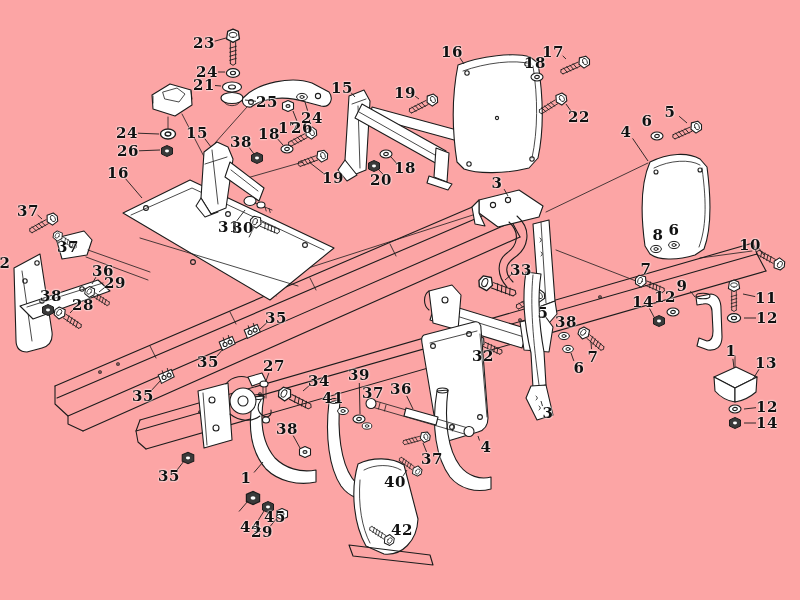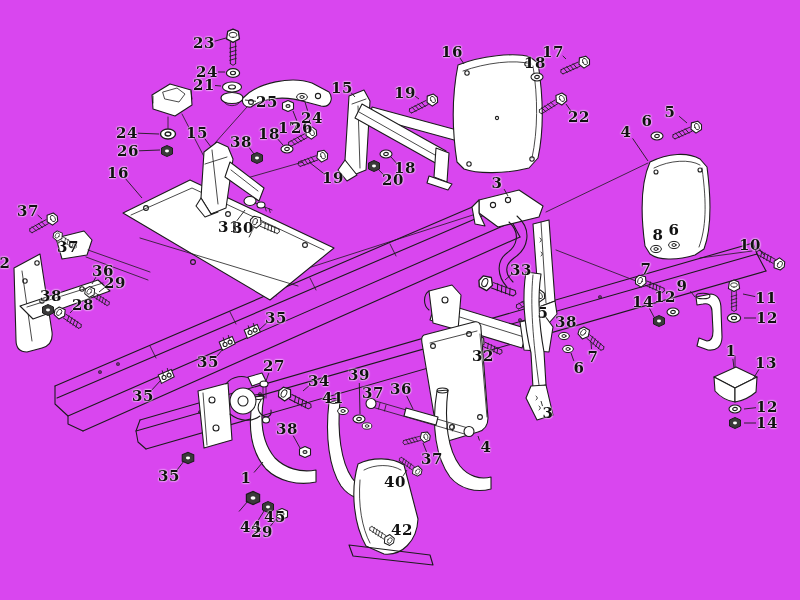--- a/index.html
+++ b/index.html
@@ -1,16 +1,16 @@
 <!DOCTYPE html>
 <html><head>
 <meta charset="utf-8">
 <style>
   html,body{margin:0;padding:0;background:#fff;}
-  .stage{position:relative;width:800px;height:600px;background:#d946ef;overflow:hidden;
+  .stage{position:relative;width:800px;height:600px;background:#fca5a5;overflow:hidden;
          font-family:"DejaVu Serif", serif;}
   .stage svg{position:absolute;left:0;top:0;}
   .part-label{position:absolute;transform:translate(-50%,-50%);font-size:15px;font-weight:bold;
               color:#111;line-height:1;white-space:nowrap;letter-spacing:.5px;
               text-shadow:0 0 2px #fff,0 0 2px #fff;}
   
   .s{stroke:#1c1c1c;stroke-width:1.1;fill:none;stroke-linecap:round;stroke-linejoin:round;}
   .w{stroke:#1c1c1c;stroke-width:1.1;fill:#fff;stroke-linejoin:round;}
   .d{stroke:#1c1c1c;stroke-width:1;fill:#3a3a3a;}
   .t{stroke:#1c1c1c;stroke-width:.8;fill:none;stroke-linecap:round;}
@@ -395,21 +395,21 @@
       <div class="part-label" style="left: 302px; top: 128px; color: rgb(17, 17, 17);">26</div>
       <div class="part-label" style="left: 312px; top: 118px; color: rgb(17, 17, 17);">24</div>
       <div class="part-label" style="left: 333px; top: 178px; color: rgb(17, 17, 17);">19</div>
       <div class="part-label" style="left: 342px; top: 88px; color: rgb(17, 17, 17);">15</div>
       <div class="part-label" style="left: 405px; top: 93px; color: rgb(17, 17, 17);">19</div>
       <div class="part-label" style="left: 452px; top: 52px; color: rgb(17, 17, 17);">16</div>
       <div class="part-label" style="left: 535px; top: 63px; color: rgb(17, 17, 17);">18</div>
       <div class="part-label" style="left: 553px; top: 52px; color: rgb(17, 17, 17);">17</div>
       <div class="part-label" style="left: 579px; top: 117px; color: rgb(17, 17, 17);">22</div>
       <div class="part-label" style="left: 405px; top: 168px; color: rgb(17, 17, 17);">18</div>
-      <div class="part-label" style="left: 393px; top: 180px; color: rgb(17, 17, 17);">20</div>
+      <div class="part-label" style="left: 381px; top: 180px; color: rgb(17, 17, 17);">20</div>
       <div class="part-label" style="left: 229px; top: 227px; color: rgb(17, 17, 17);">31</div>
       <div class="part-label" style="left: 243px; top: 228px; color: rgb(17, 17, 17);">30</div>
       <div class="part-label" style="left: 28px; top: 211px; color: rgb(17, 17, 17);">37</div>
       <div class="part-label" style="left: 68px; top: 247px; color: rgb(17, 17, 17);">37</div>
       <div class="part-label" style="left: 5px; top: 263px; color: rgb(17, 17, 17);">2</div>
       <div class="part-label" style="left: 103px; top: 271px; color: rgb(17, 17, 17);">36</div>
       <div class="part-label" style="left: 115px; top: 283px; color: rgb(17, 17, 17);">29</div>
       <div class="part-label" style="left: 51px; top: 296px; color: rgb(17, 17, 17);">38</div>
       <div class="part-label" style="left: 83px; top: 305px; color: rgb(17, 17, 17);">28</div>
       <div class="part-label" style="left: 497px; top: 183px; color: rgb(17, 17, 17);">3</div>

